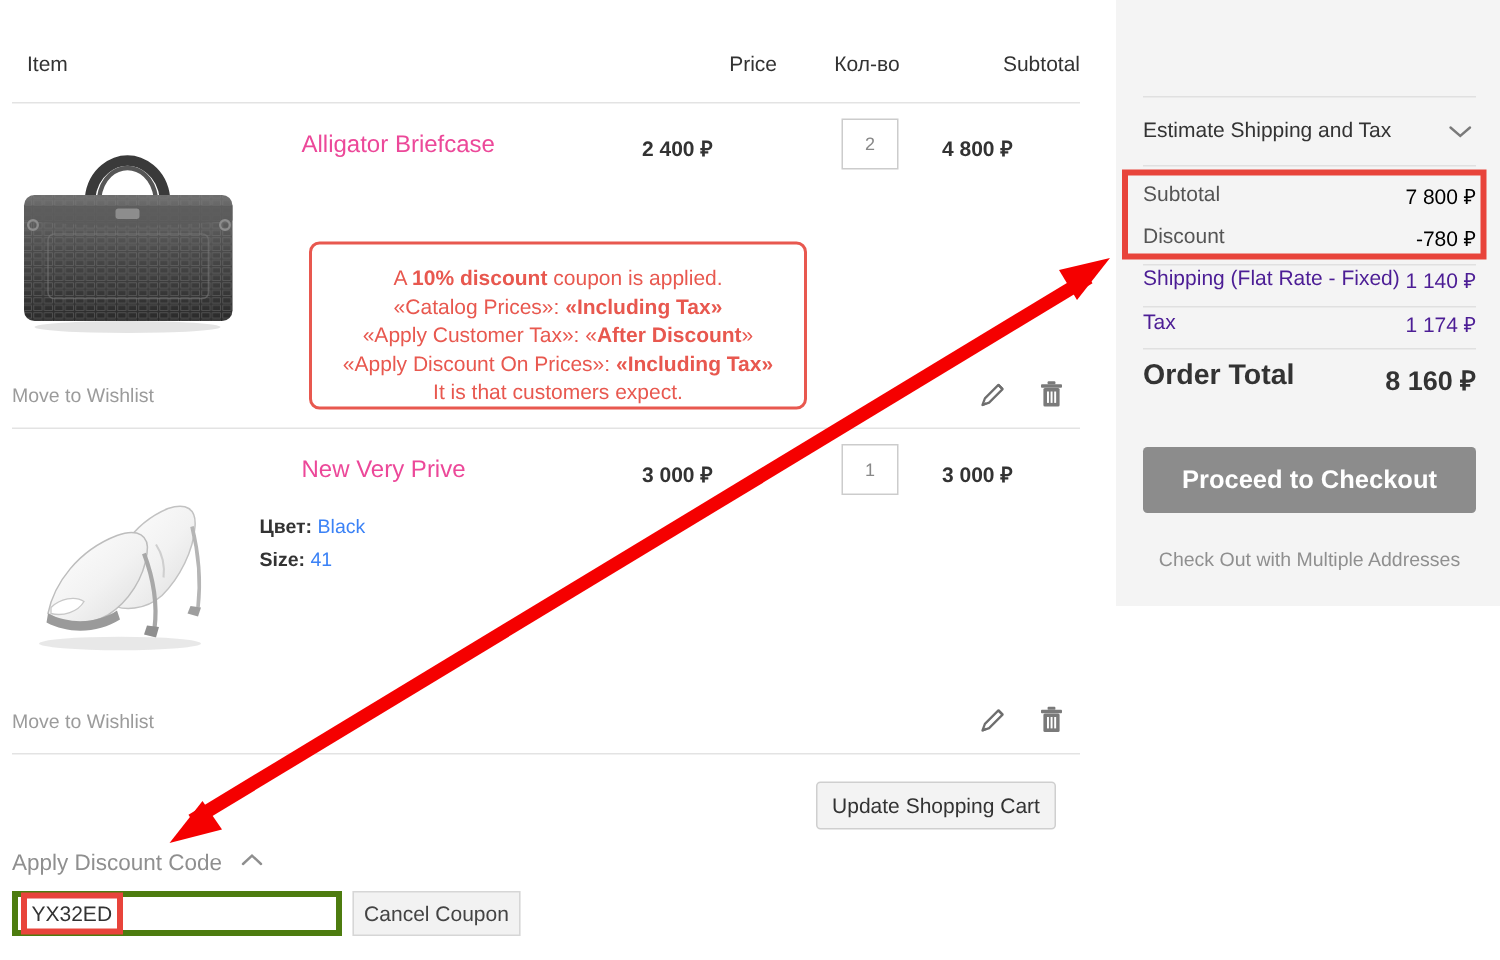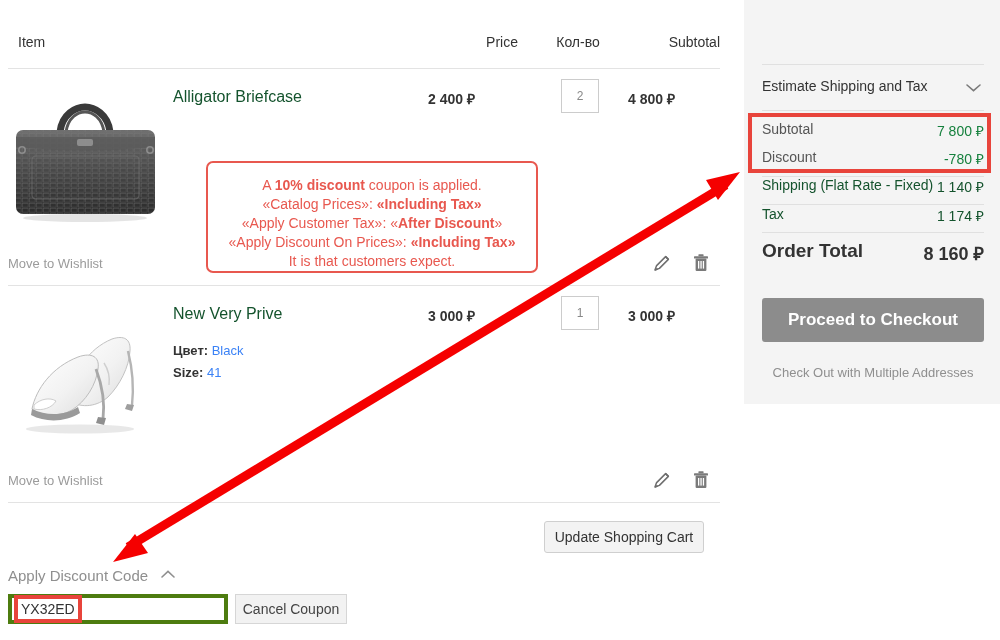--- a/index.html
+++ b/index.html
@@ -24,21 +24,21 @@
   .th-item     { left: 10px; }
   .th-price    { left: 430px; width: 80px; text-align: right; }
   .th-qty      { left: 525px; width: 90px; text-align: center; }
   .th-subtotal { left: 620px; width: 92px; text-align: right; }
 
   .hr { position: absolute; left: 8px; width: 712px; height: 1px; background: #e3e3e3; }
 
   
   .row { position: absolute; left: 8px; width: 712px; }
   .prod-name {
-    position: absolute; font-size: 16px; color: #14532d; white-space: nowrap;
+    position: absolute; font-size: 16px; color: #ec4899; white-space: nowrap; margin-left: 28px;
   }
   .cell-price, .cell-subtotal {
     position: absolute; font-size: 14px; font-weight: bold; color: #333;
     text-align: left; white-space: nowrap;
   }
   .qtybox {
     position: absolute; width: 38px; height: 34px;
     border: 1px solid #cccccc; background: #fff;
     font-size: 12px; color: #888; text-align: center; line-height: 32px;
   }
@@ -115,22 +115,22 @@
   .s-hr { position: absolute; left: 18px; width: 222px; height: 1px; background: #e0e0e0; }
 
   #estimate {
     position: absolute; left: 18px; top: 78px; width: 222px; height: 22px;
     font-size: 14px; color: #333; cursor: pointer;
   }
   #estimate .chev { position: absolute; right: 2px; top: 2px; }
 
   .s-row { position: absolute; left: 18px; width: 222px; height: 22px; }
   .s-row .lbl { position: absolute; left: 0; top: 0; font-size: 14px; color: #555; white-space: nowrap; }
-  .s-row .val { position: absolute; right: 0; top: 0; font-size: 14px; color: #15803d; white-space: nowrap; }
-  .s-row.muted .lbl, .s-row.muted .val { color: #14532d; }
+  .s-row .val { position: absolute; right: 0; top: 0; font-size: 14px; color: #000000; white-space: nowrap; }
+  .s-row.muted .lbl, .s-row.muted .val { color: #4c1d95; }
 
   #sum-hl {
     position: absolute; left: 748px; top: 113px; width: 243px; height: 60px;
     border: 4px solid #e8443b; z-index: 9; pointer-events: none;
   }
 
   #ordertotal-row { position: absolute; left: 18px; top: 240px; width: 222px; height: 26px; }
   #ordertotal-row .lbl { position: absolute; left: 0; top: 0; font-size: 19px; font-weight: bold; color: #333; }
   #ordertotal-row .val { position: absolute; right: 0; top: 1px; font-size: 18px; font-weight: bold; color: #333; }
 

